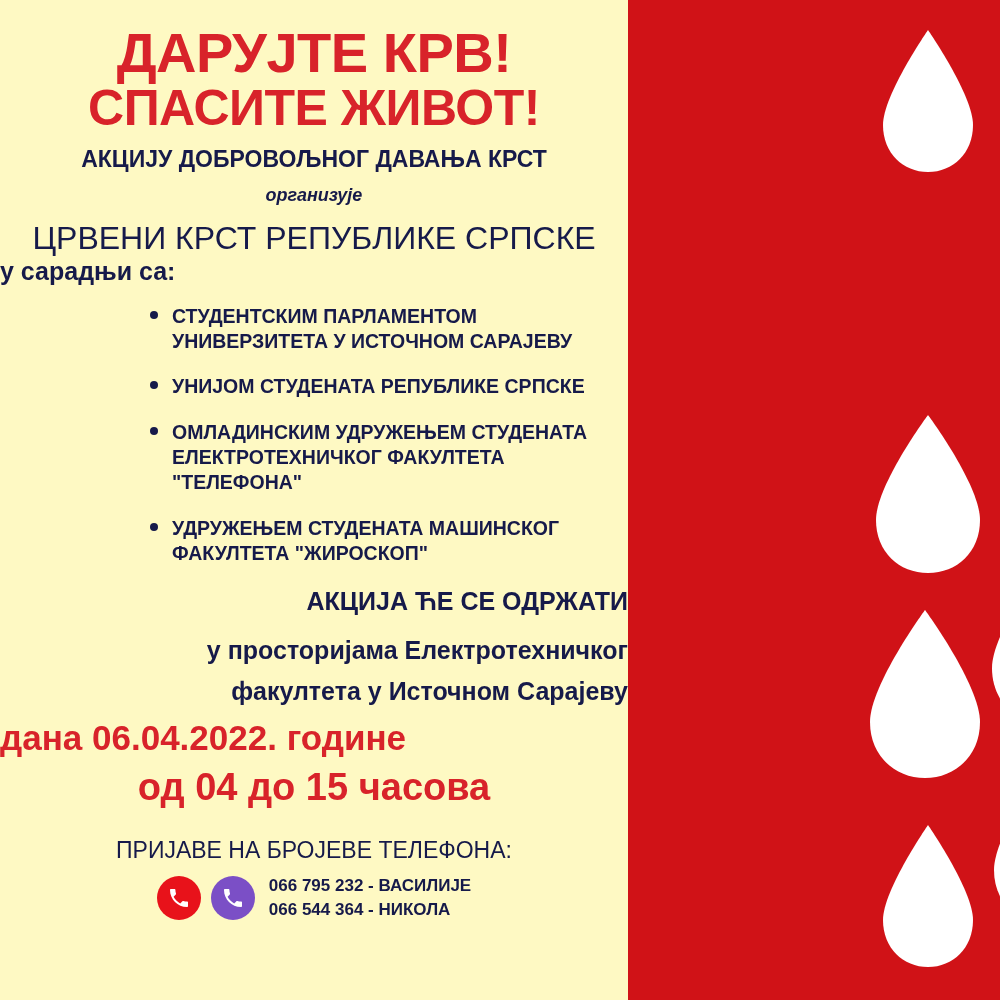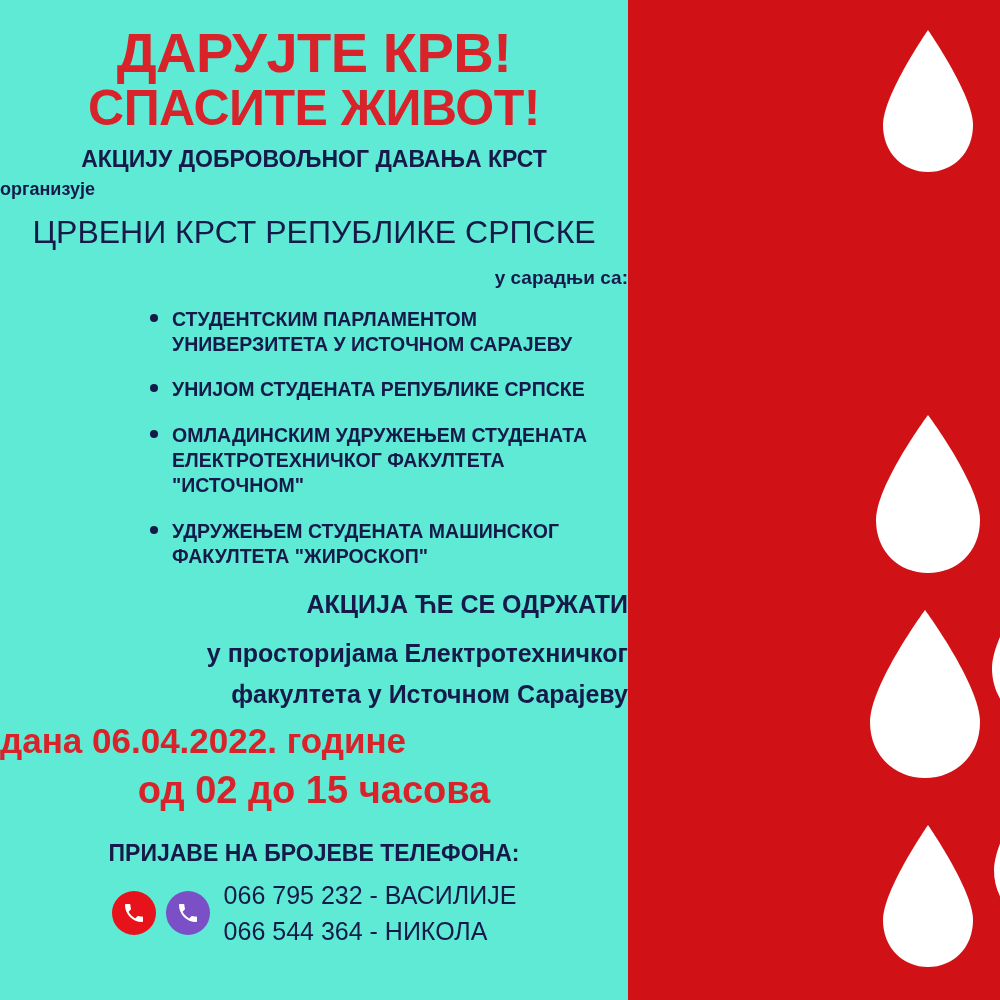--- a/index.html
+++ b/index.html
@@ -7,21 +7,21 @@
     padding: 0;
     background: #ffffff;
   }
   body {
     font-family: "Liberation Sans", sans-serif;
   }
   .poster {
     position: relative;
     width: 1000px;
     height: 1000px;
-    background: #5eead4;
+    background: #fef9c3;
     overflow: hidden;
   }
   
   .red-panel {
     position: absolute;
     top: 0;
     right: 0;
     width: 372px;
     height: 1000px;
     background: #d01217;
@@ -52,38 +52,39 @@
     padding-top: 4px;
   }
   .subhead {
     margin-top: 14px;
     text-align: center;
     color: #161a4a;
     font-weight: bold;
     font-size: 23px;
   }
   .organizes {
-    margin-top: 6px;
+    margin-top: 12px;
+    text-align: center;
     color: #161a4a;
     font-weight: bold;
     font-size: 18px;
+    font-style: italic;
   }
   .org-name {
     margin-top: 14px;
     text-align: center;
     color: #161a4a;
     font-weight: normal;
     font-size: 32px;
   }
   .coop {
-    margin-top: 16px;
-    text-align: right;
-    color: #161a4a;
-    font-weight: bold;
-    font-size: 19px;
+    text-align: left;
+    color: #161a4a;
+    font-weight: bold;
+    font-size: 25px;
   }
   
   .partners {
     margin: 18px 0 0 0;
     padding: 0 28px 0 150px;
     list-style: none;
   }
   .partners li {
     position: relative;
     color: #161a4a;
@@ -123,21 +124,21 @@
     text-align: center;
     color: #d8232a;
     font-weight: bold;
     font-size: 38px;
   }
   
   .phone-head {
     margin-top: 28px;
     text-align: center;
     color: #161a4a;
-    font-weight: bold;
+    font-weight: normal;
     font-size: 23px;
   }
   .phone-rows {
     margin-top: 10px;
     display: flex;
     align-items: center;
     justify-content: center;
     gap: 14px;
   }
   .phone-icons {
@@ -150,22 +151,22 @@
     height: 44px;
     border-radius: 50%;
     display: flex;
     align-items: center;
     justify-content: center;
   }
   .icon-phone { background: #e8121a; }
   .icon-viber { background: #7b4fc6; }
   .phone-numbers {
     color: #161a4a;
-    font-weight: normal;
-    font-size: 25px;
+    font-weight: bold;
+    font-size: 17px;
     line-height: 1.45;
     text-align: left;
   }
 </style>
 </head>
 <body>
 
 <div class="poster">
 
   <div class="left-col">
@@ -184,36 +185,36 @@
       <li>
         <span class="bullet"></span>
         <span>СТУДЕНТСКИМ ПАРЛАМЕНТОМ УНИВЕРЗИТЕТА У ИСТОЧНОМ САРАЈЕВУ</span>
       </li>
       <li>
         <span class="bullet"></span>
         <span>УНИЈОМ СТУДЕНАТА РЕПУБЛИКЕ СРПСКЕ</span>
       </li>
       <li>
         <span class="bullet"></span>
-        <span>ОМЛАДИНСКИМ УДРУЖЕЊЕМ СТУДЕНАТА ЕЛЕКТРОТЕХНИЧКОГ ФАКУЛТЕТА "ИСТОЧНОМ"</span>
+        <span>ОМЛАДИНСКИМ УДРУЖЕЊЕМ СТУДЕНАТА ЕЛЕКТРОТЕХНИЧКОГ ФАКУЛТЕТА "ТЕЛЕФОНА"</span>
       </li>
       <li>
         <span class="bullet"></span>
         <span>УДРУЖЕЊЕМ СТУДЕНАТА МАШИНСКОГ ФАКУЛТЕТА "ЖИРОСКОП"</span>
       </li>
     </ul>
 
     <div class="event">
       <div class="e1">АКЦИЈА ЋЕ СЕ ОДРЖАТИ</div>
       <div class="e2">у просторијама Електротехничког</div>
       <div class="e3">факултета у Источном Сарајеву</div>
     </div>
 
     <div class="date">дана 06.04.2022. године</div>
-    <div class="time">од 02 до 15 часова</div>
+    <div class="time">од 04 до 15 часова</div>
 
     <div class="phone-head">ПРИЈАВЕ НА БРОЈЕВЕ ТЕЛЕФОНА:</div>
 
     <div class="phone-rows">
       <div class="phone-icons">
         <span class="icon-circle icon-phone">
           <svg width="24" height="24" viewBox="0 0 24 24" aria-hidden="true">
             <path d="M6.6 10.8c1.4 2.8 3.8 5.2 6.6 6.6l2.2-2.2c.3-.3.7-.4 1-.2 1.1.4 2.4.6 3.6.6.6 0 1 .4 1 1V20c0 .6-.4 1-1 1C10.6 21 3 13.4 3 4c0-.6.4-1 1-1h3.4c.6 0 1 .4 1 1 0 1.3.2 2.5.6 3.6.1.4 0 .8-.2 1l-2.2 2.2z" fill="#ffffff"></path>
           </svg>
         </span>

